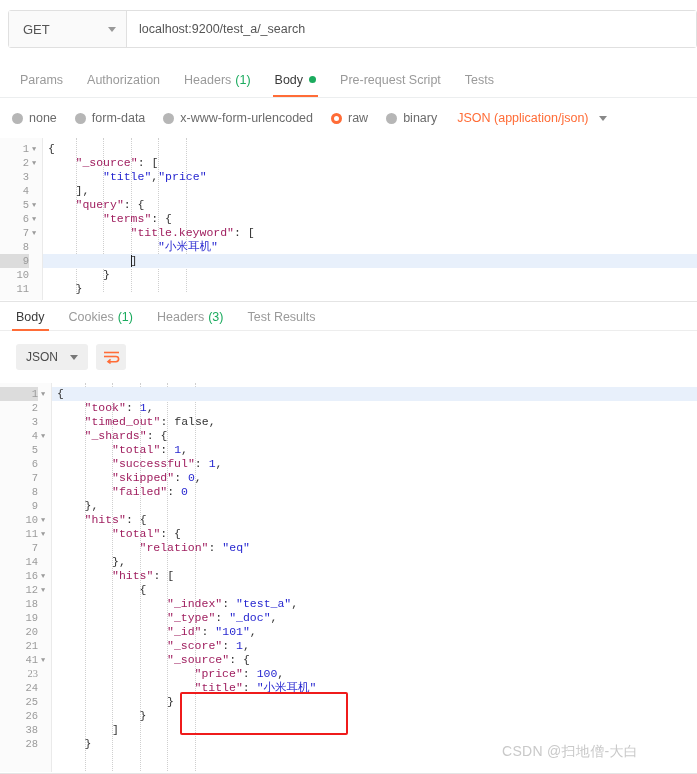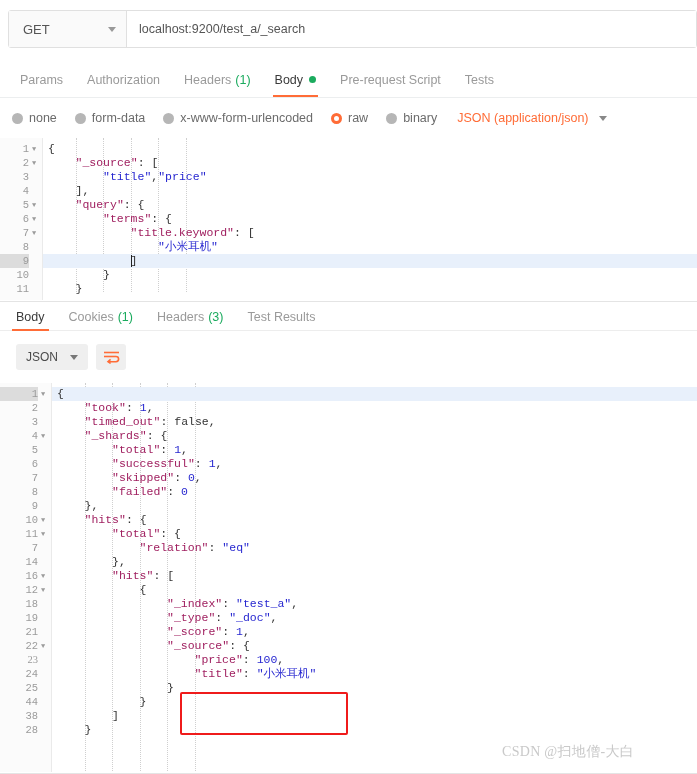--- a/index.html
+++ b/index.html
@@ -309,29 +309,30 @@
         <div class="cl"><div class="cl-num" style="width: 38px;">8</div><div class="ctext" style="left: 112px;"><span class="k">"failed"</span><span class="p">: </span><span class="n">0</span></div></div>
         <div class="cl"><div class="cl-num" style="width: 38px;">9</div><div class="ctext" style="left: 84.5px;"><span class="p">},</span></div></div>
         <div class="cl"><div class="cl-num" style="width: 38px;">10</div><div class="fold" style="left: 41px;">▼</div><div class="ctext" style="left: 84.5px;"><span class="k">"hits"</span><span class="p">: {</span></div></div>
         <div class="cl"><div class="cl-num" style="width: 38px;">11</div><div class="fold" style="left: 41px;">▼</div><div class="ctext" style="left: 112px;"><span class="k">"total"</span><span class="p">: {</span></div></div>
         <div class="cl"><div class="cl-num" style="width: 38px;">7</div><div class="ctext" style="left: 139.5px;"><span class="k">"relation"</span><span class="p">: </span><span class="s">"eq"</span></div></div>
         <div class="cl"><div class="cl-num" style="width: 38px;">14</div><div class="ctext" style="left: 112px;"><span class="p">},</span></div></div>
         <div class="cl"><div class="cl-num" style="width: 38px;">16</div><div class="fold" style="left: 41px;">▼</div><div class="ctext" style="left: 112px;"><span class="k">"hits"</span><span class="p">: [</span></div></div>
         <div class="cl"><div class="cl-num" style="width: 38px;">12</div><div class="fold" style="left: 41px;">▼</div><div class="ctext" style="left: 139.5px;"><span class="p">{</span></div></div>
         <div class="cl"><div class="cl-num" style="width: 38px;">18</div><div class="ctext" style="left: 167px;"><span class="k">"_index"</span><span class="p">: </span><span class="s">"test_a"</span><span class="p">,</span></div></div>
         <div class="cl"><div class="cl-num" style="width: 38px;">19</div><div class="ctext" style="left: 167px;"><span class="k">"_type"</span><span class="p">: </span><span class="s">"_doc"</span><span class="p">,</span></div></div>
+        <div class="cl"><div class="cl-num" style="width: 38px;">20</div><div class="ctext" style="left: 167px;"><span class="k">"_id"</span><span class="p">: </span><span class="s">"101"</span><span class="p">,</span></div></div>
         <div class="cl"><div class="cl-num" style="width: 38px; padding-left: 6px;">21</div><div class="ctext" style="left: 167px;"><span class="k">"_score"</span><span class="p">: </span><span class="n">1</span><span class="p">,</span></div></div>
-        <div class="cl"><div class="cl-num" style="width: 38px;">22</div><div class="fold" style="left: 41px;">▼</div><div class="ctext" style="left: 167px;"><span class="k">"_source"</span><span class="p">: {</span></div></div>
+        <div class="cl"><div class="cl-num" style="width: 38px;">41</div><div class="fold" style="left: 41px;">▼</div><div class="ctext" style="left: 167px;"><span class="k">"_source"</span><span class="p">: {</span></div></div>
         <div class="cl"><div class="cl-num" style="width: 38px; font-family: Liberation Serif, serif;">23</div><div class="ctext" style="left: 194.5px;"><span class="k">"price"</span><span class="p">: </span><span class="n">100</span><span class="p">,</span></div></div>
         <div class="cl"><div class="cl-num" style="width: 38px;">24</div><div class="ctext" style="left: 194.5px;"><span class="k">"title"</span><span class="p">: </span><span class="s">"小米耳机"</span></div></div>
         <div class="cl"><div class="cl-num" style="width: 38px; padding-left: 19px;">25</div><div class="ctext" style="left: 167px;"><span class="p">}</span></div></div>
-        <div class="cl"><div class="cl-num" style="width: 38px;">44</div><div class="ctext" style="left: 139.5px;"><span class="p">}</span></div></div>
+        <div class="cl"><div class="cl-num" style="width: 38px;">26</div><div class="ctext" style="left: 139.5px;"><span class="p">}</span></div></div>
         <div class="cl"><div class="cl-num" style="width: 38px;">38</div><div class="ctext" style="left: 112px;"><span class="p">]</span></div></div>
         <div class="cl"><div class="cl-num" style="width: 38px;">28</div><div class="ctext" style="left: 84.5px;"><span class="p">}</span></div></div>
       </div>
   </div>
 
   <div class="red-box" id="red-box" style="left:180px; top:692px; width:168px; height:43px;"></div>
 
-  <div class="watermark" style="left:502px; top:743px;font-family:Liberation Serif, serif;">CSDN @扫地僧-大白</div>
+  <div class="watermark" style="left:502px; top:743px;">CSDN @扫地僧-大白</div>
 
   <div class="bottom-rule"></div>
 </div>
 
 </body></html>

